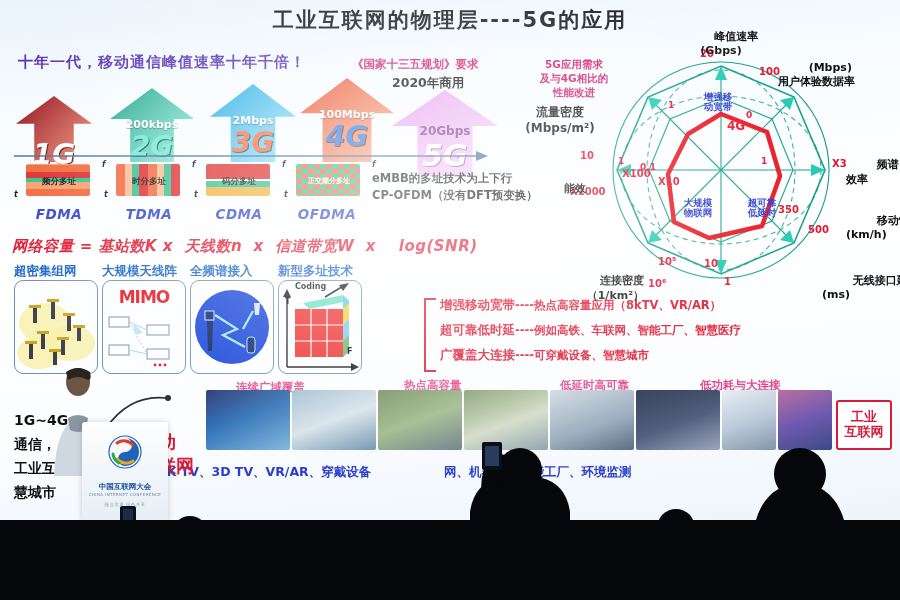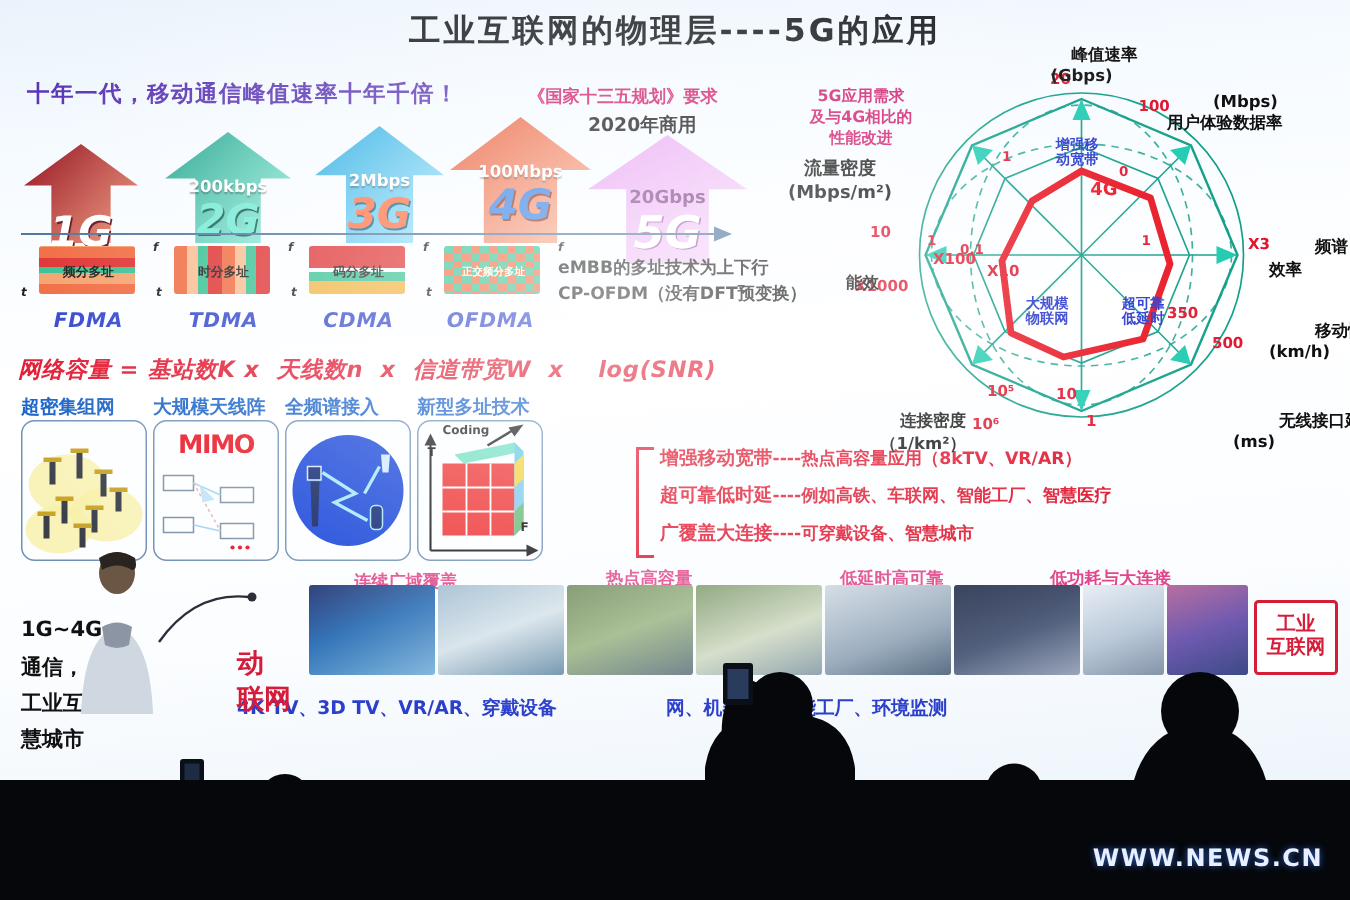--- a/index.html
+++ b/index.html
@@ -408,20 +408,34 @@
     <ellipse cx="32" cy="16" rx="12" ry="14" fill="#6b5644"></ellipse>
     <path d="M20 6 q12 -8 24 0 q2 8 -2 8 q-10 -6 -20 0 z" fill="#2a2420"></path>
     <path d="M8 110 q2 -52 24 -58 q22 6 24 58 z" fill="#cfd8e0"></path>
     <path d="M22 52 q10 -6 20 0 l-2 12 q-8 4 -16 0 z" fill="#8b95a3"></path>
   </svg>
   <svg style="position:absolute;left:104px;top:392px;" width="70" height="40">
     <path d="M2 36 Q26 2 62 6" stroke="#2b3038" stroke-width="1.6" fill="none"></path>
     <circle cx="64" cy="6" r="3" fill="#2b3038"></circle>
   </svg>
 
+  <div id="podium">
+    <div id="podlogo">
+      <svg width="36" height="36" viewBox="0 0 36 36">
+        <circle cx="18" cy="18" r="16" fill="none" stroke="#1e63b8" stroke-width="1.2"></circle>
+        <path d="M18 4 a14 14 0 0 1 0 28 a7 7 0 0 1 0 -14 a7 7 0 0 0 0 -14 z" fill="#1e63b8"></path>
+        <path d="M10 9 a12 12 0 0 1 16 2" stroke="#e03b2f" stroke-width="3" fill="none" stroke-linecap="round"></path>
+        <path d="M26 27 a12 12 0 0 1 -16 -2" stroke="#f0a31e" stroke-width="3" fill="none" stroke-linecap="round"></path>
+        <path d="M6 20 a12 12 0 0 0 6 9" stroke="#2ba84a" stroke-width="3" fill="none" stroke-linecap="round"></path>
+      </svg>
+    </div>
+    <div id="podtext">中国互联网大会</div>
+    <div id="podtext2">CHINA INTERNET CONFERENCE</div>
+    <div id="podtext3">融合发展  绿色共享</div>
+  </div>
 
   <svg id="audience" viewBox="0 0 900 600">
 
     <path d="M470 600 L470 512 q4 -28 28 -34 q6 -18 22 -18 q16 0 22 18 q24 6 28 34 L570 600 Z" fill="#05070b"></path>
     <circle cx="520" cy="470" r="22" fill="#05070b"></circle>
 
     <path d="M484 512 q-8 -36 6 -54 q8 -8 16 -2 q6 6 0 16 q-10 16 -4 42 z" fill="#05070b"></path>
     <rect x="482" y="442" width="20" height="28" rx="2" fill="#0b1018"></rect>
     <rect x="485" y="446" width="14" height="20" fill="#2a3c5e"></rect>
 
@@ -446,14 +460,13 @@
     <path d="M588 600 q2 -36 26 -44 q24 8 26 44 Z" fill="#05070b"></path>
     <circle cx="614" cy="544" r="15" fill="#05070b"></circle>
     <path d="M860 600 q2 -38 24 -46 L900 554 L900 600 Z" fill="#05070b"></path>
 
     <path d="M120 600 q-6 -30 4 -44 q8 -8 14 -2 q4 6 -2 14 q-6 12 -2 32 z" fill="#05070b"></path>
     <rect x="120" y="506" width="16" height="22" rx="2" fill="#0b1018"></rect>
     <rect x="123" y="509" width="10" height="16" fill="#1d2b45"></rect>
   </svg>
 
   <div id="bottomband"></div>
-  <div id="wm">WWW.NEWS.CN</div>
 </div>
 
 </body></html>

